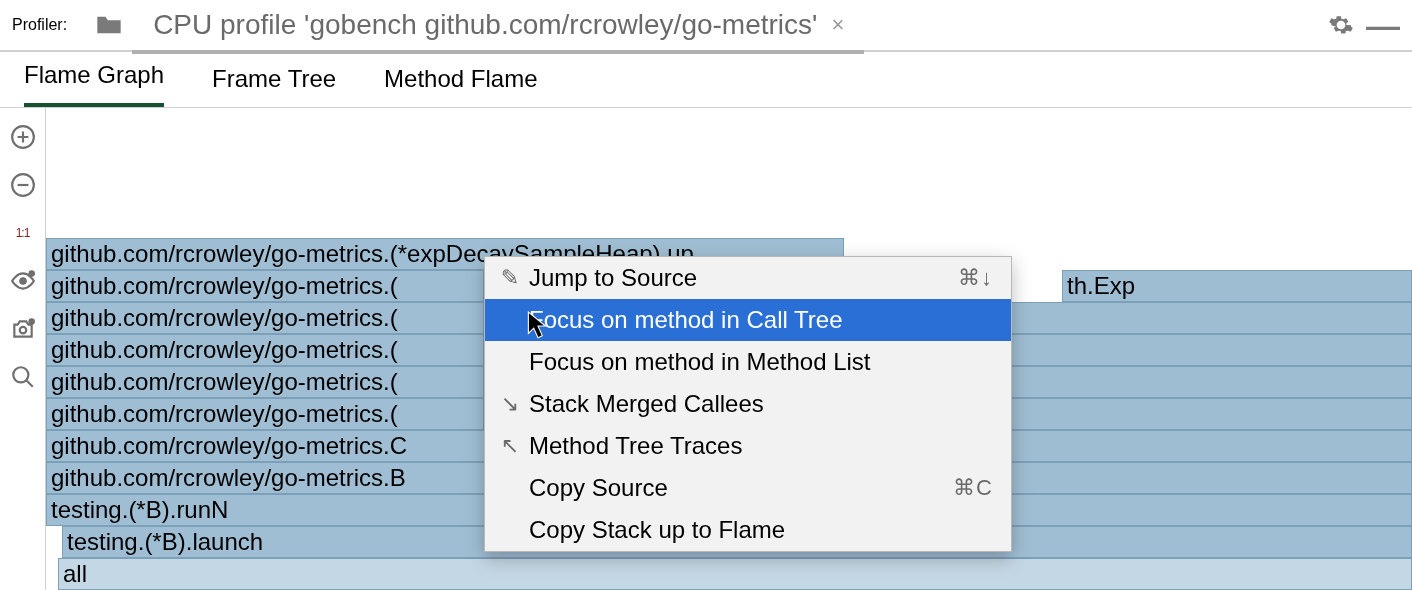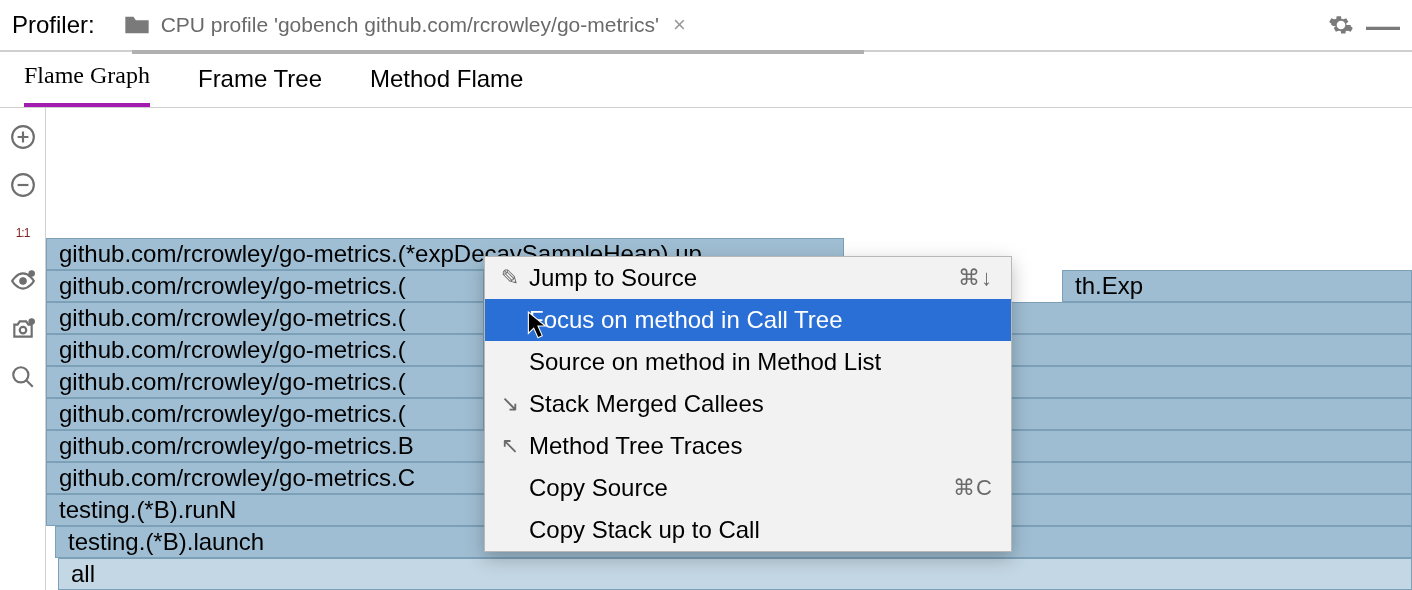--- a/index.html
+++ b/index.html
@@ -1,41 +1,41 @@
 <!DOCTYPE html>
 <html><head>
 <meta charset="utf-8">
 <style>
   * { box-sizing: border-box; margin: 0; padding: 0; }
   html, body { width: 1412px; height: 590px; font-family: -apple-system, "Helvetica Neue", Arial, sans-serif; background: #fff; overflow: hidden; color: #000; }
   .titlebar { display: flex; align-items: center; height: 52px; border-bottom: 2px solid #d0d0d0; padding: 0 12px; }
-  .titlebar .label { font-size: 24px; color: #000; margin-right: 28px; }
+  .titlebar .label { font-size: 16px; color: #000; margin-right: 28px; }
   .folder-icon { width: 28px; height: 24px; margin-right: 10px; fill: #7a7a7a; }
-  .title-text { font-size: 21px; color: #6a6a6a; }
+  .title-text { font-size: 28px; color: #6a6a6a; margin-left: 20px; }
   .close-x { font-size: 22px; color: #9a9a9a; margin-left: 14px; cursor: pointer; }
   .underline-bar { position: absolute; left: 132px; top: 50px; width: 732px; height: 4px; background: #b0b0b0; }
   .spacer-flex { flex: 1; }
   .gear-btn, .min-btn { width: 34px; height: 34px; display: flex; align-items: center; justify-content: center; cursor: pointer; color: #7a7a7a; }
   .gear-btn svg { width: 26px; height: 26px; fill: #7a7a7a; }
   .min-btn { font-size: 34px; font-weight: 600; margin-left: 8px; }
 
   .tabbar { display: flex; align-items: flex-end; height: 56px; border-bottom: 1px solid #d0d0d0; padding-left: 24px; gap: 48px; }
   .tab { font-size: 24px; color: #000; padding: 12px 0 14px 0; cursor: pointer; }
-  .tab.active { border-bottom: 4px solid #a21caf; font-family: Liberation Serif, serif; }
+  .tab.active { border-bottom: 4px solid #14532d; }
 
   .work { display: flex; height: calc(590px - 52px - 56px); }
   .sidebar { width: 46px; border-right: 1px solid #d0d0d0; display: flex; flex-direction: column; align-items: center; padding-top: 14px; gap: 18px; }
   .side-btn { width: 30px; height: 30px; display:flex; align-items:center; justify-content:center; cursor:pointer; color:#6f6f6f; }
   .side-btn svg { width: 26px; height: 26px; fill:#6f6f6f; stroke:#6f6f6f; }
   .side-txt { font-size: 12px; font-weight: 400; color:#7f1d1d; letter-spacing: -1px; }
 
   .flame-area { position: relative; flex: 1; background: #fff; }
   .stack { position: absolute; left: 0; bottom: 0; right: 0; }
   .row { position: relative; height: 32px; }
-  .frame { position: absolute; top: 0; height: 32px; background: #a0bed3; border: 1px solid #7ca0b8; font-size: 24px; line-height: 30px; color: #000; padding-left: 12px; white-space: nowrap; overflow: hidden; cursor: pointer; }
+  .frame { position: absolute; top: 0; height: 32px; background: #a0bed3; border: 1px solid #7ca0b8; font-size: 24px; line-height: 30px; color: #000; padding-left: 4px; white-space: nowrap; overflow: hidden; cursor: pointer; }
   .frame.all { background: #c4d7e4; }
   .frame.ext { background: #9fbdd2; }
 
   .context-menu { position: absolute; left: 484px; top: 256px; width: 528px; background: #f2f2f2; border: 1px solid #b8b8b8; box-shadow: 0 6px 18px rgba(0,0,0,0.25); z-index: 50; }
   .menu-item { display: flex; align-items: center; height: 42px; padding: 0 18px 0 10px; font-size: 24px; cursor: pointer; }
   .menu-item .mi-icon { width: 30px; display:flex; justify-content:center; color:#6a6a6a; font-size:22px; }
   .menu-item .mi-label { flex: 1; padding-left: 4px; }
   .menu-item .mi-short { color: #6a6a6a; font-size: 22px; letter-spacing: 1px; }
   .menu-item.selected { background: #2a6fd6; color: #fff; }
   .menu-item.selected .mi-icon, .menu-item.selected .mi-short { color: #fff; }
@@ -128,32 +128,32 @@
       </div>
       <div class="row">
         <div class="frame" style="left:0; width:438px;">github.com/rcrowley/go-metrics.(</div>
         <div class="frame ext" style="left:964px; right:0;"></div>
       </div>
       <div class="row">
         <div class="frame" style="left:0; width:438px;">github.com/rcrowley/go-metrics.(</div>
         <div class="frame ext" style="left:964px; right:0;"></div>
       </div>
       <div class="row">
+        <div class="frame" style="left:0; width:444px;">github.com/rcrowley/go-metrics.C</div>
+        <div class="frame ext" style="left:964px; right:0;"></div>
+      </div>
+      <div class="row">
         <div class="frame" style="left:0; width:442px;">github.com/rcrowley/go-metrics.B</div>
         <div class="frame ext" style="left:964px; right:0;"></div>
       </div>
       <div class="row">
-        <div class="frame" style="left:0; width:444px;">github.com/rcrowley/go-metrics.C</div>
-        <div class="frame ext" style="left:964px; right:0;"></div>
-      </div>
-      <div class="row">
           <div class="frame" style="left:0; right:0;">testing.(*B).runN</div>
         </div>
       <div class="row">
-          <div class="frame" style="left:9px; right:0;">testing.(*B).launch</div>
+          <div class="frame" style="left:16px; right:0;">testing.(*B).launch</div>
         </div>
       <div class="row">
           <div class="frame all" style="left:12px; right:0;">all</div>
         </div>
     </div>
   </div>
 </div>
 
 <div class="context-menu">
   <div class="menu-item">
@@ -161,41 +161,41 @@
     <span class="mi-label">Jump to Source</span>
     <span class="mi-short">⌘↓</span>
   </div>
   <div class="menu-item selected">
     <span class="mi-icon"></span>
     <span class="mi-label">Focus on method in Call Tree</span>
     <span class="mi-short"></span>
   </div>
   <div class="menu-item">
     <span class="mi-icon"></span>
-    <span class="mi-label">Source on method in Method List</span>
+    <span class="mi-label">Focus on method in Method List</span>
     <span class="mi-short"></span>
   </div>
   <div class="menu-item">
     <span class="mi-icon">↘</span>
     <span class="mi-label">Stack Merged Callees</span>
     <span class="mi-short"></span>
   </div>
   <div class="menu-item">
     <span class="mi-icon">↖</span>
     <span class="mi-label">Method Tree Traces</span>
     <span class="mi-short"></span>
   </div>
   <div class="menu-item">
     <span class="mi-icon"></span>
     <span class="mi-label">Copy Source</span>
     <span class="mi-short">⌘C</span>
   </div>
   <div class="menu-item">
     <span class="mi-icon"></span>
-    <span class="mi-label">Copy Stack up to Call</span>
+    <span class="mi-label">Copy Stack up to Flame</span>
     <span class="mi-short"></span>
   </div>
 </div>
 
 <div class="cursor">
   <svg viewBox="0 0 20 28">
       <path d="M1 1l0 20 5-5 4 9 4-2-4-9 7 0z" fill="#000" stroke="#fff" stroke-width="1"></path>
     </svg>
 </div>
 

